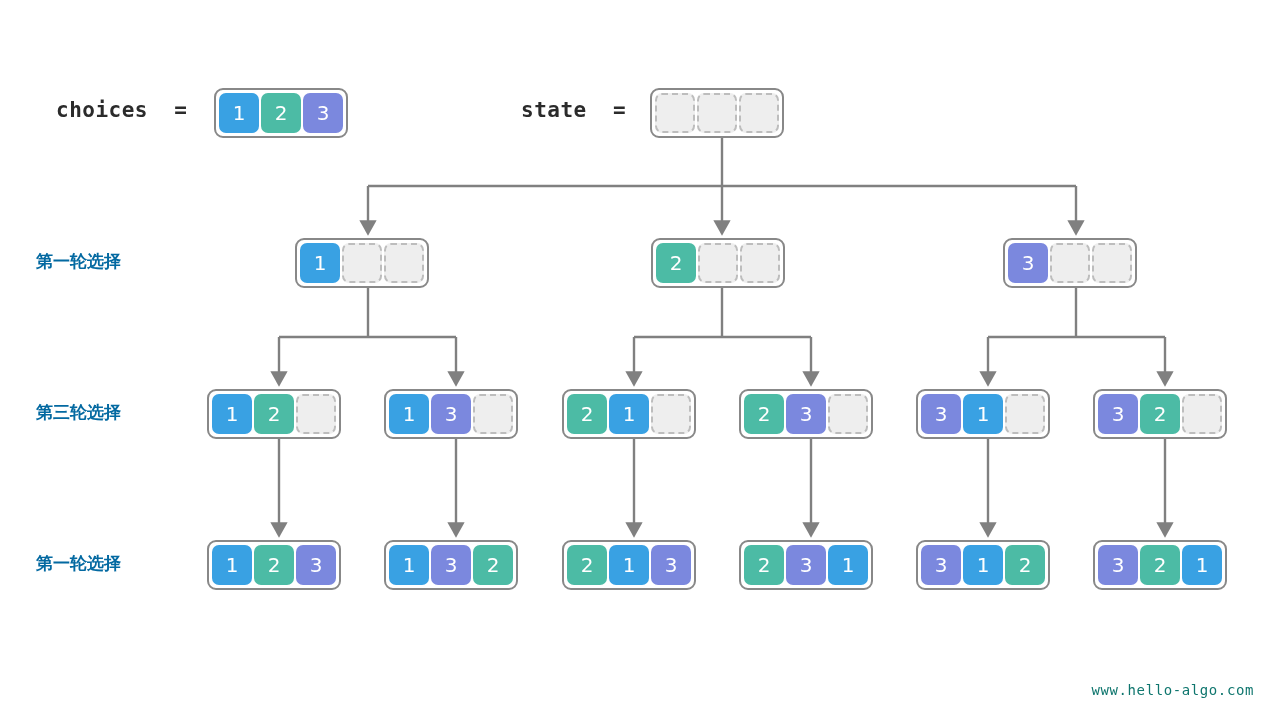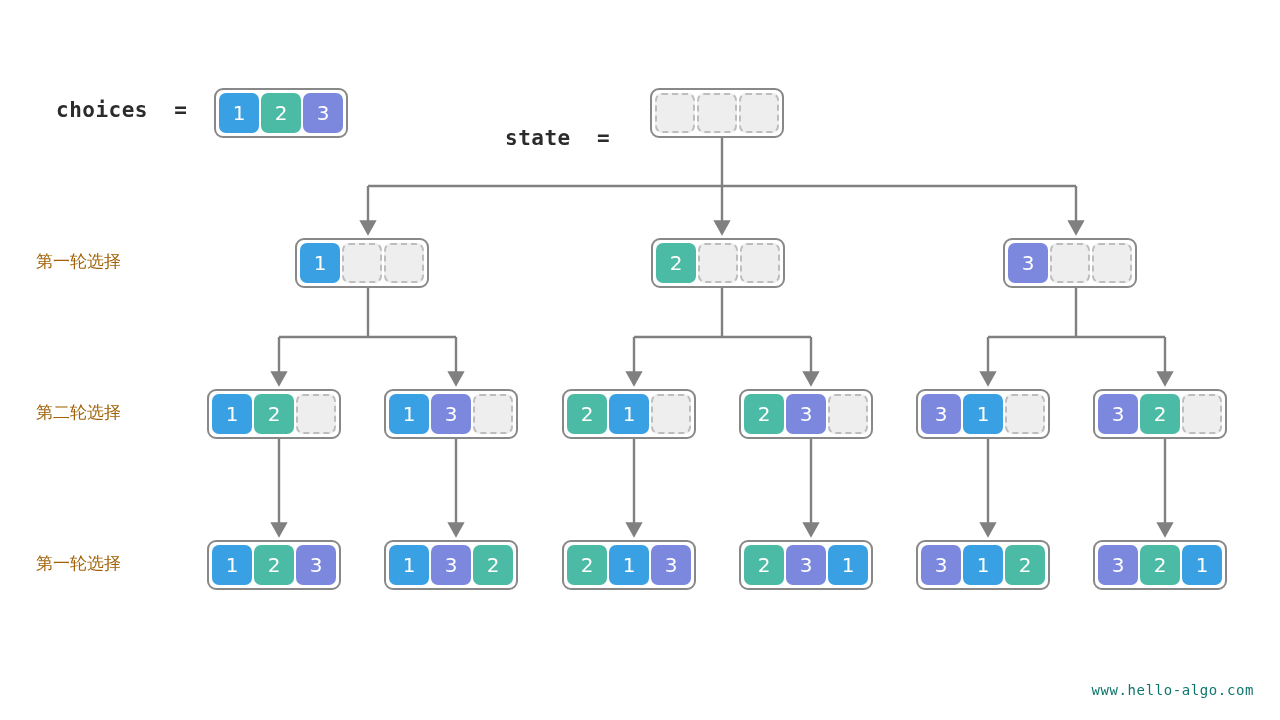--- a/index.html
+++ b/index.html
@@ -35,22 +35,23 @@
     font-weight: bold;
     font-size: 21px;
     color: #2b2b2b;
     white-space: pre;
     letter-spacing: 0.5px;
   }
   .row-label {
     position: absolute;
     font-family: "DejaVu Sans", sans-serif;
     font-size: 17px;
-    color: #a16207;
+    color: #0369a1;
     white-space: pre;
+    font-weight: bold;
   }
   .watermark {
     position: absolute;
     right: 26px;
     bottom: 22px;
     font-family: "DejaVu Sans Mono", "Liberation Mono", monospace;
     font-size: 14px;
     color: #0f766e;
     letter-spacing: 0.6px;
     white-space: pre;
@@ -125,24 +126,24 @@
       <path d="M279,439 L279,530" marker-end="url(#arrow)"></path>
       <path d="M456,439 L456,530" marker-end="url(#arrow)"></path>
       <path d="M634,439 L634,530" marker-end="url(#arrow)"></path>
       <path d="M811,439 L811,530" marker-end="url(#arrow)"></path>
       <path d="M988,439 L988,530" marker-end="url(#arrow)"></path>
       <path d="M1165,439 L1165,530" marker-end="url(#arrow)"></path>
     </g>
   </svg>
 
   <div class="mono-label" style="left:56px; top:98px;">choices  =</div>
-  <div class="mono-label" style="left:505px; top:98px;margin-top:28px;">state  =</div>
+  <div class="mono-label" style="left:521px; top:98px;">state  =</div>
 
   <div class="row-label" style="left:36px; top:250px;">第一轮选择</div>
-  <div class="row-label" style="left:36px; top:401px;">第二轮选择</div>
+  <div class="row-label" style="left:36px; top:401px;">第三轮选择</div>
   <div class="row-label" style="left:36px; top:552px;">第一轮选择</div>
 
   <div id="arrays-layer">
       <div class="array" style="left: 214px; top: 88px;">
         <div class="cell v1">1</div>
         <div class="cell v2">2</div>
         <div class="cell v3">3</div>
       </div>
       <div class="array" style="left: 650px; top: 88px;">
         <div class="cell empty"></div>

